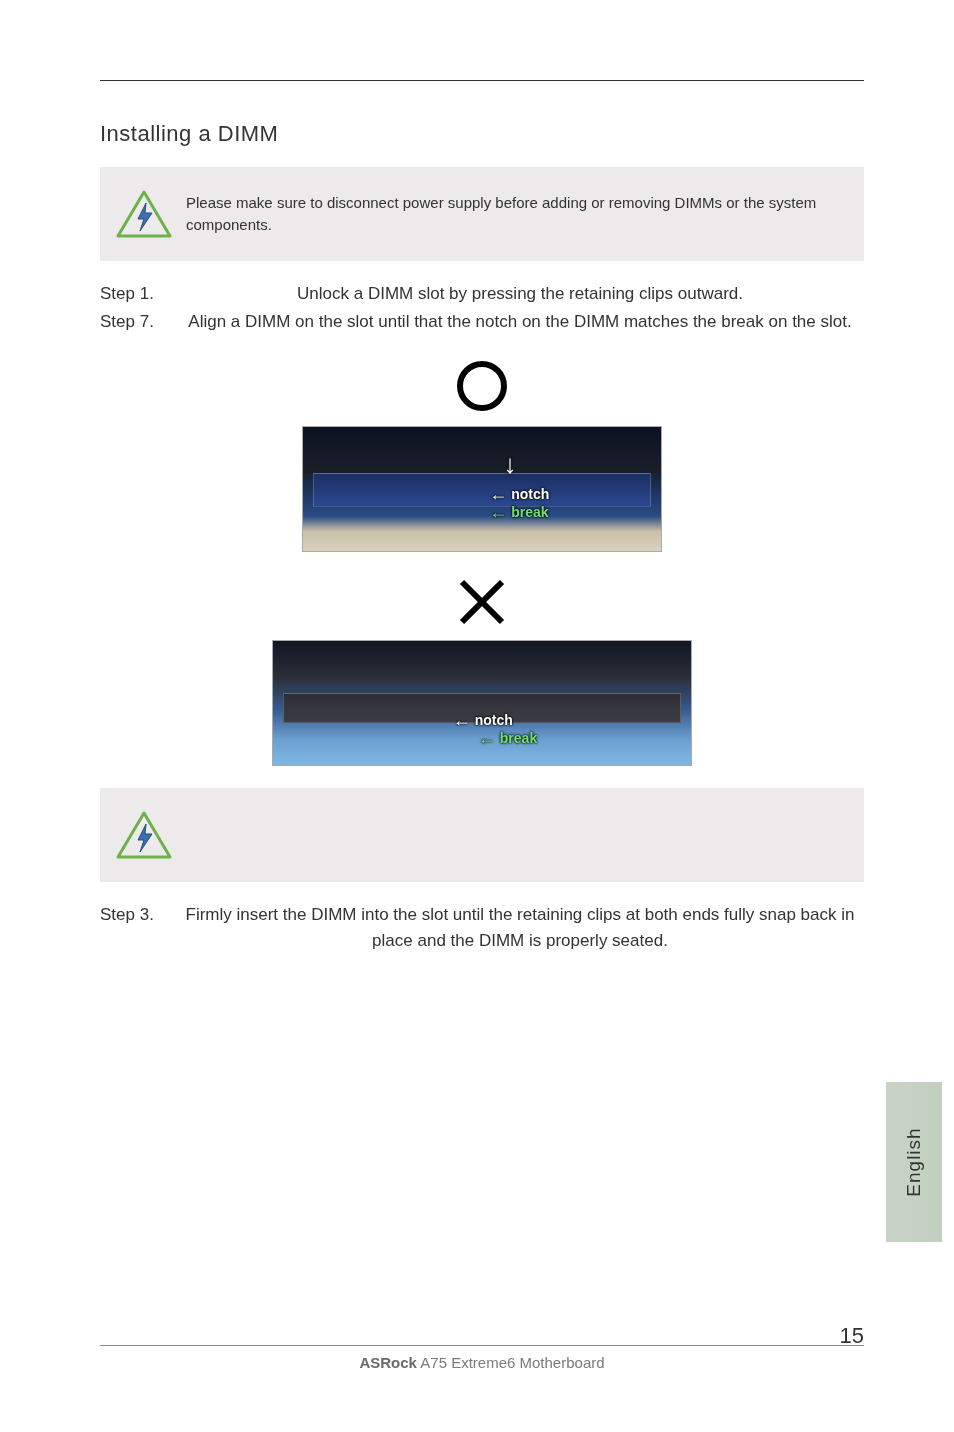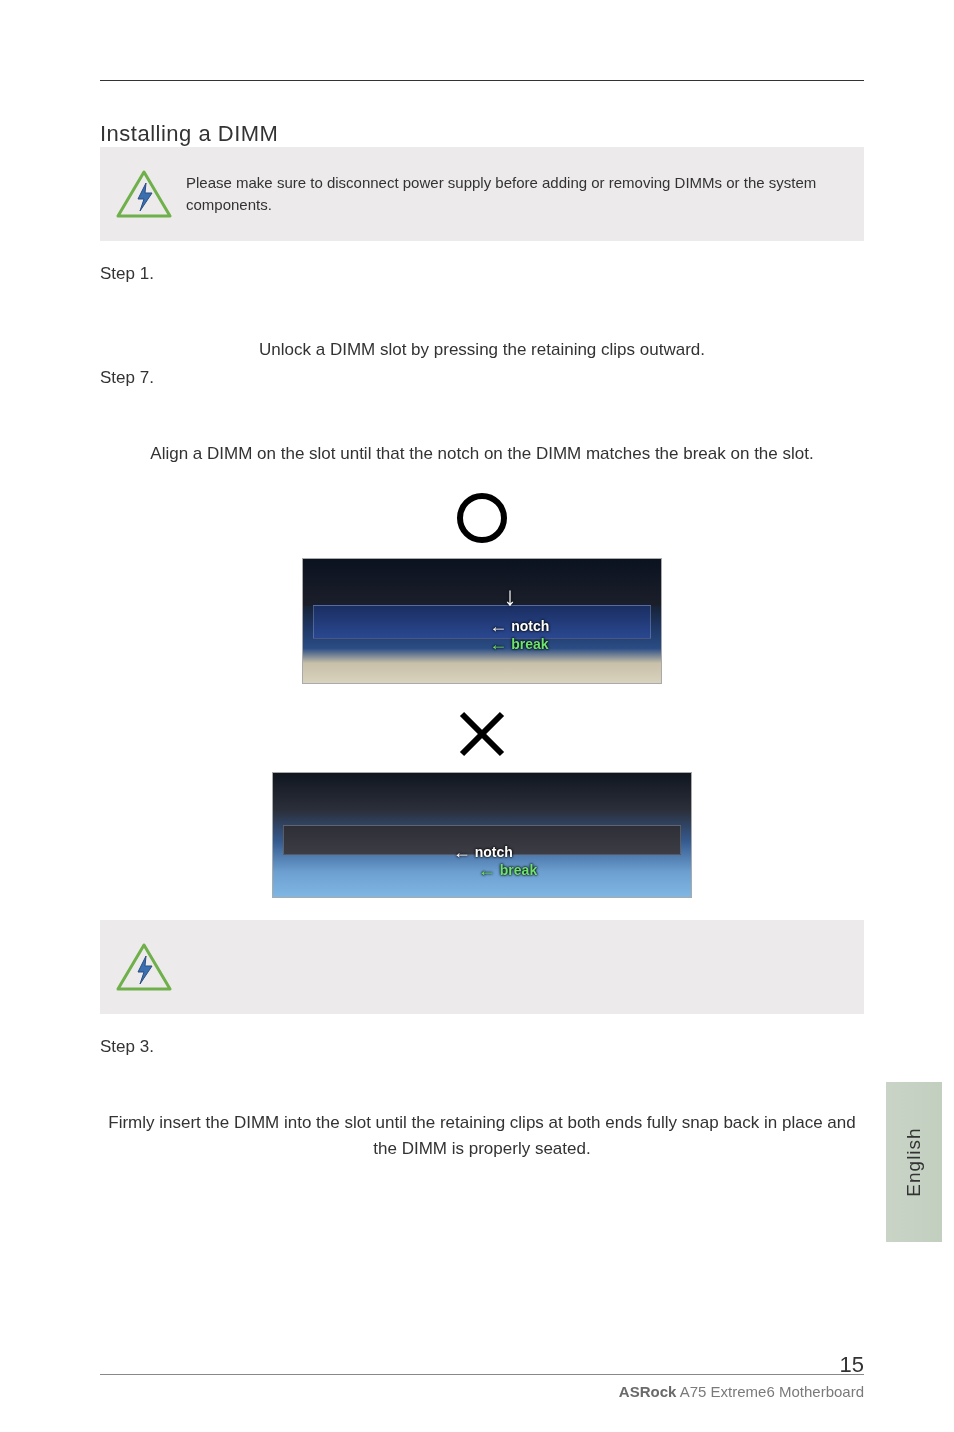--- a/index.html
+++ b/index.html
@@ -13,20 +13,21 @@
     padding: 80px 90px 60px 100px;
   }
   .top-rule {
     border-top: 1.5px solid #333;
     margin-bottom: 40px;
   }
   .section-title {
     font-size: 22px;
     font-weight: 400;
     color: #333;
+    margin-bottom: 20px;
     letter-spacing: 0.5px;
   }
   .callout {
     background: #eceaea;
     display: flex;
     align-items: center;
     padding: 20px 14px;
     margin-bottom: 20px;
   }
   .callout-icon {
@@ -41,21 +42,20 @@
     color: #333;
     line-height: 1.5;
     padding-left: 12px;
   }
   .step {
     display: flex;
     font-size: 17px;
     color: #333;
     line-height: 1.55;
     margin-bottom: 2px;
-    flex-direction: column;
   }
   .step-label {
     flex: 0 0 76px;
   }
   .step-body {
     flex: 1;
     text-align: center;
   }
   .figure-wrap {
     text-align: center;
@@ -123,29 +123,29 @@
   }
   .language-tab span {
     transform: rotate(-90deg);
     font-size: 19px;
     color: #333;
     letter-spacing: 1px;
   }
   .footer {
     position: absolute;
     left: 100px; right: 90px;
-    bottom: 32px;
+    bottom: 61px;
   }
   .footer-rule {
     border-top: 1.5px solid #888;
     margin-bottom: 8px;
   }
   .footer-line {
     display: flex;
-    justify-content: flex-end;
+    justify-content: center;
     align-items: baseline;
     font-size: 15px;
     color: #7a7a7a;
     position: relative;
   }
   .footer-line .brand b { font-weight: bold; color: #6a6a6a; }
   .page-num {
     position: absolute;
     right: 0;
     top: -22px;

